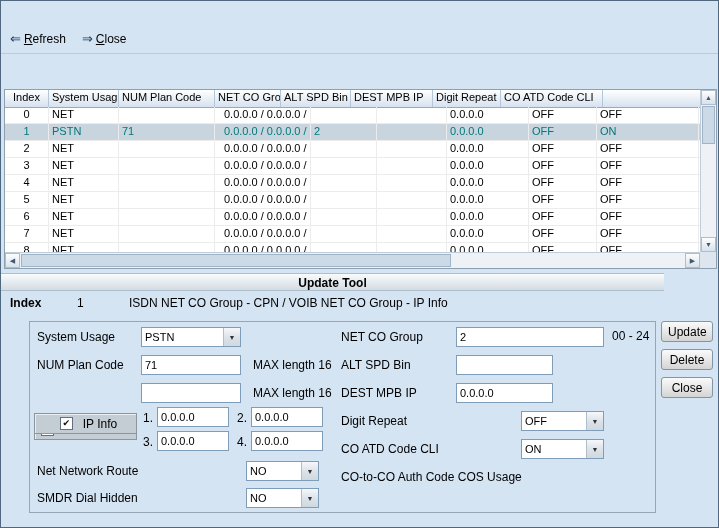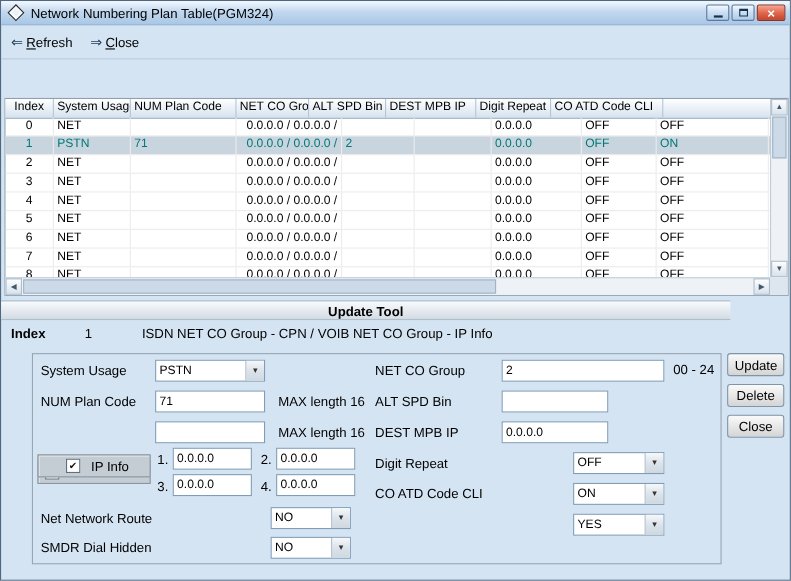--- a/index.html
+++ b/index.html
@@ -108,35 +108,20 @@
   .pbtn{position:absolute;left:660px;width:52px;height:21px;box-sizing:border-box;
     font-family:"Liberation Sans",sans-serif;font-size:12px;
     background:linear-gradient(#fafafa,#e8e8e8 50%,#d4d4d4);border:1px solid #8096a8;border-radius:3px;}
   #btn-update{top:320px;} #btn-delete{top:348px;} #btn-close{top:376px;}
 </style>
 </head>
 <body>
 
 <div class="window">
 
-  <div class="titlebar">
-    <span class="title-icon"></span>
-    <span class="title-text">Network Numbering Plan Table(PGM324)</span>
-    <span class="winbtns">
-      <span class="winbtn">
-          <span class="g-min"></span>
-        </span>
-      <span class="winbtn">
-          <span class="g-max"></span>
-        </span>
-      <span class="winbtn close">
-          <span class="g-close">×</span>
-        </span>
-    </span>
-  </div>
 
   <div class="toolbar">
     <span class="toolbtn">
       <span class="ticon">⇐</span>
       <span class="tlabel"><u>R</u><span>efresh</span></span>
     </span>
     <span class="toolbtn">
       <span class="ticon">⇒</span>
       <span class="tlabel"><u>C</u><span>lose</span></span>
     </span>
@@ -334,22 +319,19 @@
     <span class="cval">OFF</span>
     <span class="cbtn">▼</span>
   </div>
 
   <span class="lbl" id="lbl-cac">CO ATD Code CLI</span>
   <div class="combo" id="cmb-cac">
     <span class="cval">ON</span>
     <span class="cbtn">▼</span>
   </div>
 
-  <div class="combo" id="cmb-ctc">
-    <span class="cval">YES</span>
-    <span class="cbtn">▼</span>
-  </div>
+  <span class="lbl" id="lbl-ctc">CO-to-CO Auth Code COS Usage</span>
 
   <button class="pbtn" id="btn-update">Update</button>
   <button class="pbtn" id="btn-delete">Delete</button>
   <button class="pbtn" id="btn-close">Close</button>
 
 </div>
 
 </body></html>

